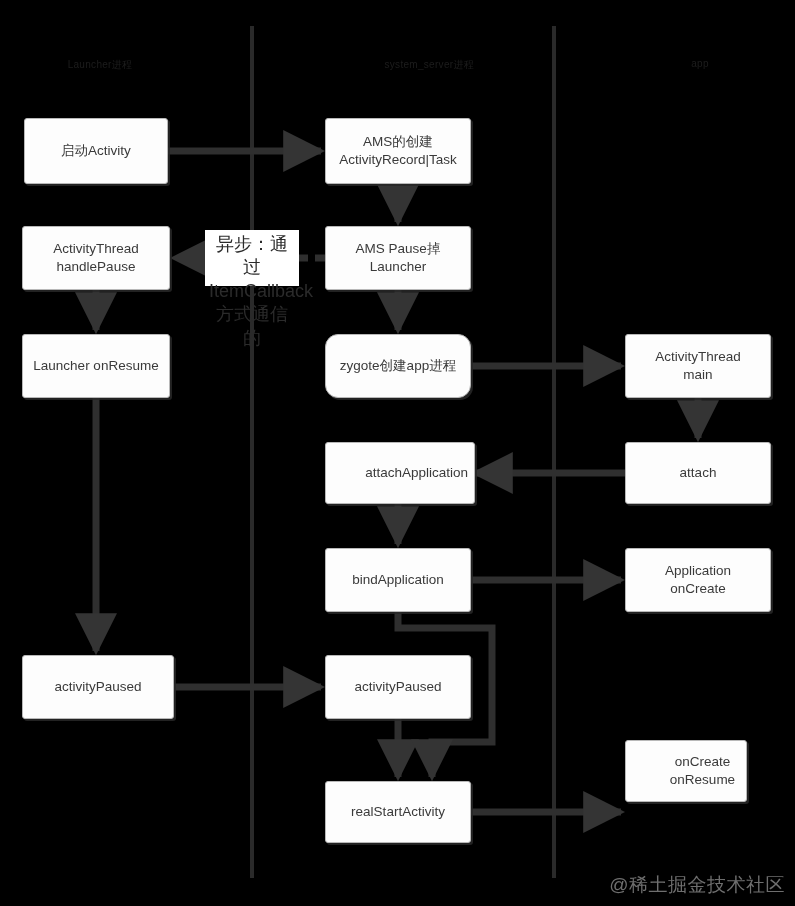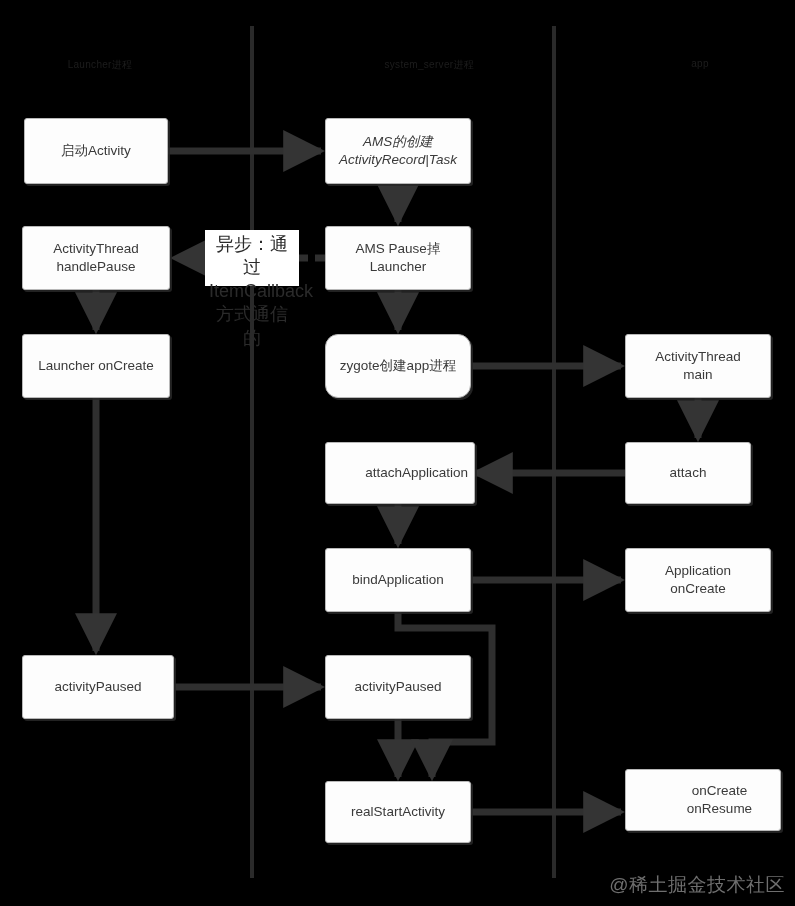--- a/index.html
+++ b/index.html
@@ -123,53 +123,53 @@
       <path d="M 398 612 L 398 628 L 492 628 L 492 742 L 432 742 L 432 777"></path>
 
       <path d="M 471 812 L 621 812"></path>
     </g>
   </svg>
 
   <div class="node" style="left:24px; top:118px; width:144px; height:66px;">
     <span class="node-label">启动Activity</span>
   </div>
 
-  <div class="node" style="left:325px; top:118px; width:146px; height:66px;font-style:italic;">
+  <div class="node" style="left:325px; top:118px; width:146px; height:66px;">
     <span class="node-label">AMS的创建
 ActivityRecord|Task</span>
   </div>
 
   <div class="node" style="left:22px; top:226px; width:148px; height:64px;">
     <span class="node-label">ActivityThread
 handlePause</span>
   </div>
 
   <div class="node" style="left:325px; top:226px; width:146px; height:64px;text-align:center;">
     <span class="node-label">AMS Pause掉
 Launcher</span>
   </div>
 
   <div class="node" style="left:22px; top:334px; width:148px; height:64px;">
-    <span class="node-label">Launcher onCreate</span>
+    <span class="node-label">Launcher onResume</span>
   </div>
 
   <div class="node" style="left:325px; top:334px; width:146px; height:64px;border-radius:13px;">
     <span class="node-label">zygote创建app进程</span>
   </div>
 
   <div class="node" style="left:625px; top:334px; width:146px; height:64px;">
     <span class="node-label">ActivityThread
 main</span>
   </div>
 
   <div class="node" style="left:325px; top:442px; width:150px; height:62px;justify-content:flex-end;">
     <span class="node-label">attachApplication</span>
   </div>
 
-  <div class="node" style="left:625px; top:442px; width:126px; height:62px;">
+  <div class="node" style="left:625px; top:442px; width:146px; height:62px;">
     <span class="node-label">attach</span>
   </div>
 
   <div class="node" style="left:325px; top:548px; width:146px; height:64px;">
     <span class="node-label">bindApplication</span>
   </div>
 
   <div class="node" style="left:625px; top:548px; width:146px; height:64px;">
     <span class="node-label">Application
 onCreate</span>
@@ -180,21 +180,21 @@
   </div>
 
   <div class="node" style="left:325px; top:655px; width:146px; height:64px;">
     <span class="node-label">activityPaused</span>
   </div>
 
   <div class="node" style="left:325px; top:781px; width:146px; height:62px;">
     <span class="node-label">realStartActivity</span>
   </div>
 
-  <div class="node" style="left:625px; top:769px; width:156px; height:62px;padding-left:39px;">
+  <div class="node" style="left:625px; top:740px; width:122px; height:62px;padding-left:39px;">
     <span class="node-label">onCreate onResume</span>
   </div>
 
   <div class="edge-note" style="left:205px; top:230px; width:94px; height:56px;">异步：通过
 ItemCallback
 方式通信的</div>
 
   <div class="watermark">@稀土掘金技术社区</div>
 
 </div>

